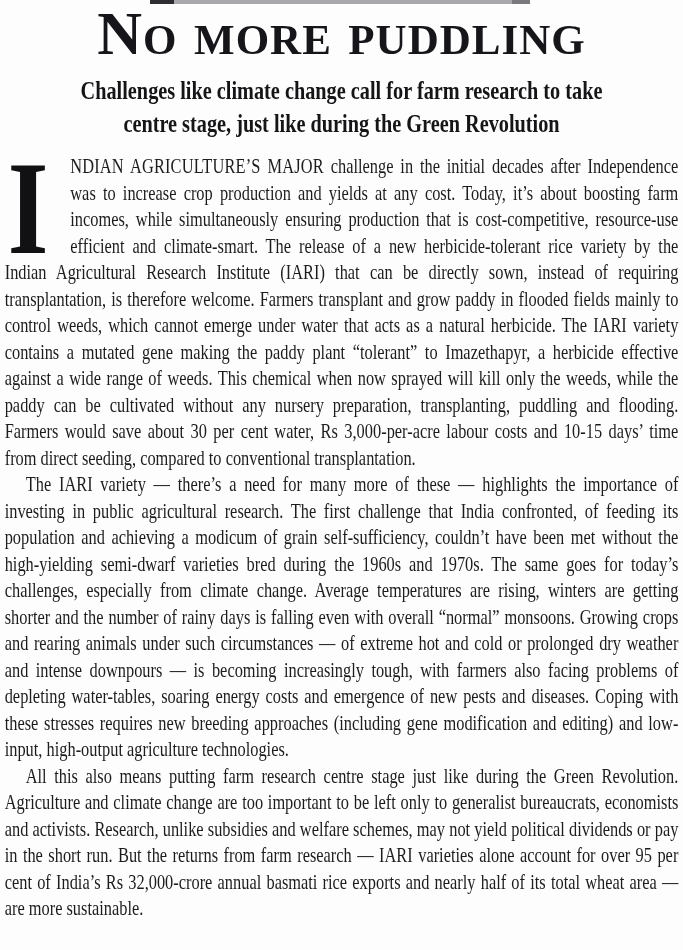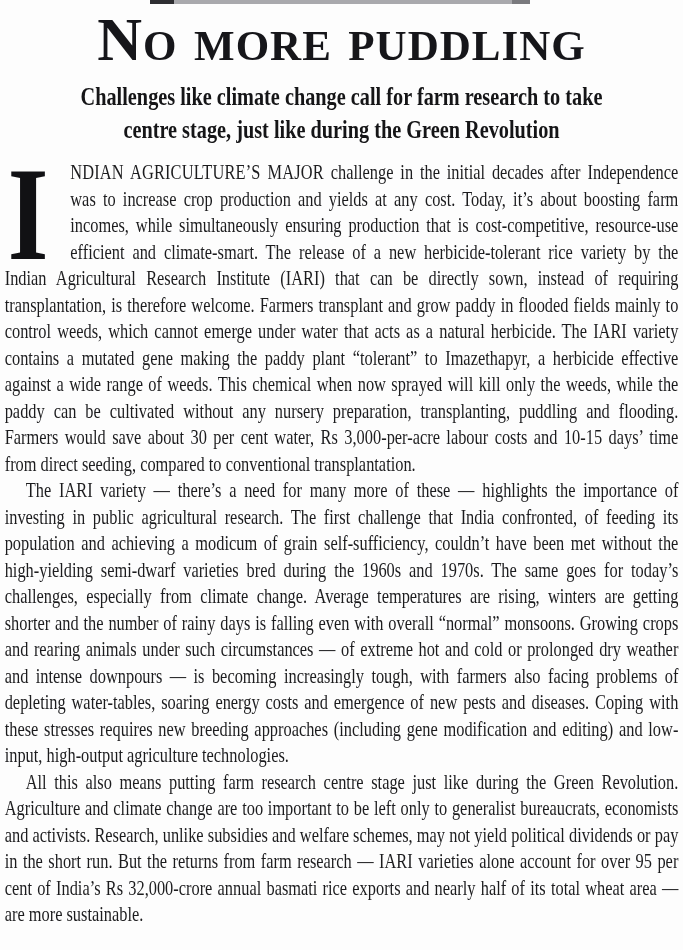--- a/index.html
+++ b/index.html
@@ -13,21 +13,21 @@
   }
   
   .masthead-rule{
     position:absolute;top:0;left:150px;width:380px;height:4px;
     background:linear-gradient(to right,
       #2e2e32 0 24px,
       #a9a9ad 24px calc(100% - 18px),
       #7a7a7e calc(100% - 18px) 100%);
   }
   h1.title{
-    margin:8px 0 0 0;
+    margin:2px 0 0 0;
     text-align:center;
     font-family:"Liberation Serif", serif;
     font-variant:small-caps;
     font-weight:600;
     font-size:62px;
     line-height:1.0;
     letter-spacing:1px;
     color:#16161a;
   }
   

